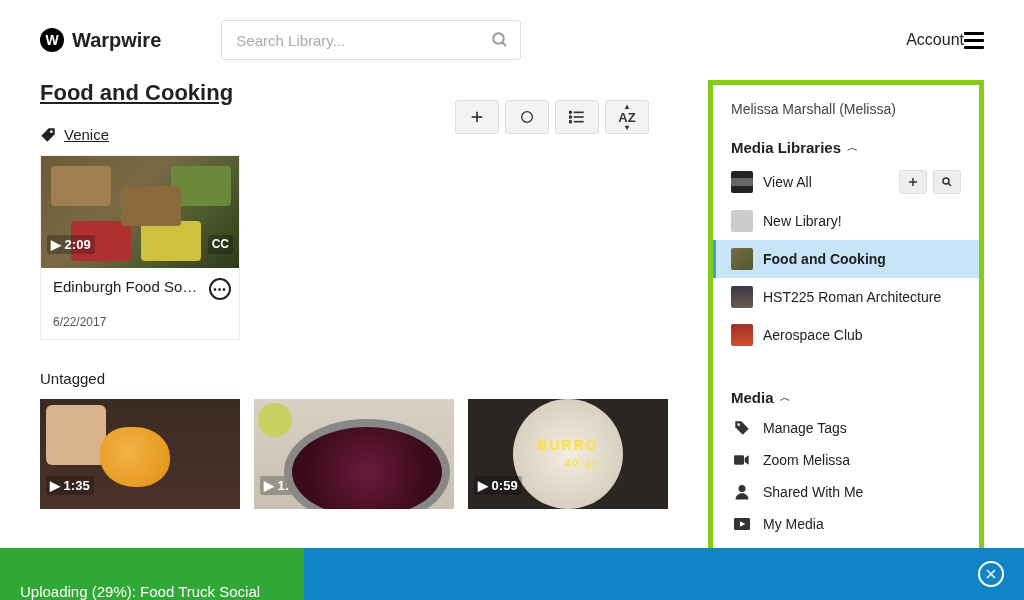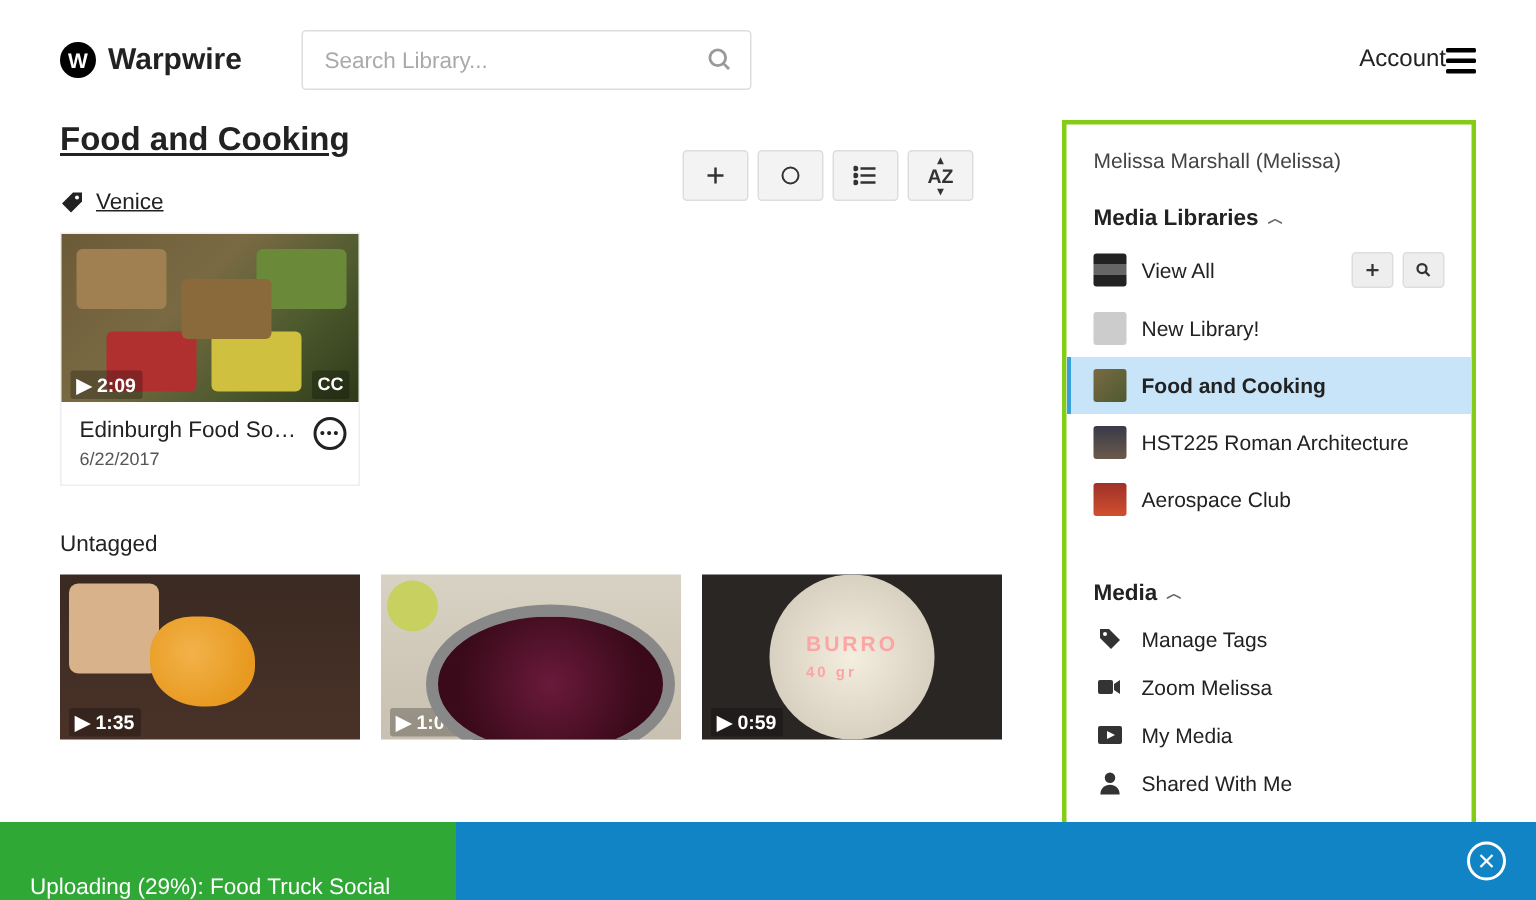--- a/index.html
+++ b/index.html
@@ -1,47 +1,47 @@
 <!DOCTYPE html>
 <html><head>
 <meta charset="utf-8">
 <style>
 * { box-sizing: border-box; margin: 0; padding: 0; }
 body { font-family: -apple-system, BlinkMacSystemFont, "Segoe UI", Helvetica, Arial, sans-serif; background: #fff; color: #222; width: 1024px; height: 600px; overflow: hidden; position: relative; }
 .header { display: flex; align-items: center; padding: 20px 40px 10px 40px; }
 .logo { display: flex; align-items: center; gap: 8px; font-size: 20px; font-weight: 600; }
 .logo-badge { width: 24px; height: 24px; border-radius: 50%; background: #000; display: flex; align-items: center; justify-content: center; color: #fff; font-size: 14px; font-weight: 700; }
-.search-wrap { margin-left: 40px; flex: 0 0 300px; position: relative; }
+.search-wrap { margin-left: 60px; flex: 0 0 300px; position: relative; }
 .search-input { width: 100%; height: 40px; border: 1px solid #ddd; border-radius: 3px; padding: 0 40px 0 14px; font-size: 15px; color: #888; }
 .search-input::placeholder { color: #aaa; }
 .search-icon { position: absolute; right: 12px; top: 50%; transform: translateY(-50%); color: #999; }
 .header-right { margin-left: auto; display: flex; align-items: center; font-size: 16px; }
 .menu-icon { display: flex; flex-direction: column; gap: 4px; cursor: pointer; }
 .menu-icon span { width: 20px; height: 3px; background: #000; border-radius: 1px; }
 .content { display: flex; padding: 10px 40px 0 40px; gap: 30px; }
 .main { flex: 1; }
 .page-title { font-size: 22px; font-weight: 700; text-decoration: underline; margin-bottom: 4px; }
 .toolbar { position: absolute; top: 100px; left: 455px; display: flex; gap: 6px; }
 .tool-btn { width: 44px; height: 34px; border: 1px solid #ddd; background: #f3f3f3; border-radius: 3px; display: flex; align-items: center; justify-content: center; cursor: pointer; font-size: 17px; color: #333; }
 .tag-row { display: flex; align-items: center; gap: 8px; margin: 20px 0 12px 0; }
 .tag-icon { transform: rotate(90deg); font-size: 14px; }
 .tag-link { text-decoration: underline; font-size: 15px; }
 .card { width: 200px; border: 1px solid #eee; background: #fff; }
 .thumb { width: 100%; height: 112px; position: relative; background: #8a7a5a; overflow: hidden; }
-.thumb-overlay { position: absolute; bottom: 2px; left: 6px; right: 6px; display: flex; justify-content: space-between; color: #fff; font-size: 13px; font-weight: 600; }
+.thumb-overlay { position: absolute; bottom: 14px; left: 6px; right: 6px; display: flex; justify-content: space-between; color: #fff; font-size: 13px; font-weight: 600; }
 .duration { background: rgba(0,0,0,0.25); padding: 2px 4px; border-radius: 2px; }
 .cc-badge { background: rgba(0,0,0,0.25); padding: 2px 4px; border-radius: 2px; font-size: 12px; }
 .card-body { padding: 10px 10px 10px 12px; position: relative; }
 .card-title { font-size: 15px; white-space: nowrap; overflow: hidden; text-overflow: ellipsis; max-width: 150px; }
-.card-date { font-size: 12px; color: #555; margin-top: 4px; }
+.card-date { font-size: 12px; color: #555; margin-top: 20px; }
 .more-btn { position: absolute; right: 8px; top: 10px; width: 22px; height: 22px; border: 2px solid #222; border-radius: 50%; display: flex; align-items: center; justify-content: center; cursor: pointer; font-size: 10px; letter-spacing: 1px; }
 .section-label { font-size: 15px; margin: 30px 0 12px 0; }
 .grid { display: flex; gap: 14px; }
 .grid .thumb { width: 200px; height: 110px; }
-.sidebar { width: 276px; border: 3px solid #84cc16; background: #fff; font-size: 14px; padding-bottom: 10px; }
+.sidebar { width: 276px; border: 5px solid #84cc16; background: #fff; font-size: 14px; padding-bottom: 10px; }
 .sb-user { padding: 16px 18px; color: #444; }
 .sb-heading { padding: 6px 18px; font-weight: 700; font-size: 15px; display: flex; align-items: center; gap: 6px; }
 .sb-row { display: flex; align-items: center; gap: 10px; padding: 8px 18px; }
 .sb-row.sel { background: #c7e4f8; font-weight: 700; border-left: 0; box-shadow: inset 3px 0 0 #3b9fd8; }
 .sb-thumb { width: 22px; height: 22px; background: #ccc; border-radius: 2px; flex-shrink: 0; }
 .sb-actions { margin-left: auto; display: flex; gap: 6px; }
 .sb-small-btn { width: 28px; height: 24px; background: #eee; border: 1px solid #ddd; border-radius: 3px; display: flex; align-items: center; justify-content: center; font-size: 13px; cursor: pointer; }
 .sb-icon { width: 22px; display: flex; justify-content: center; font-size: 15px; color: #333; }
 .chev { font-size: 11px; color: #666; }
 .upload-bar { position: absolute; bottom: 0; left: 0; right: 0; height: 52px; display: flex; align-items: center; }
@@ -53,21 +53,21 @@
 .thumb.market { background: linear-gradient(135deg,#6b5a36 0%,#7a6a44 40%,#4d5a2e 70%,#2e3a18 100%); }
 .thumb.market::before { content:""; position:absolute; top:10px; left:10px; width:60px; height:40px; background:#a08050; border-radius:4px; box-shadow: 70px 20px 0 #8a6a3a, 120px 0px 0 #6a8a3a, 20px 55px 0 #b03030, 90px 55px 0 #d0c040; }
 .thumb.peel { background: linear-gradient(180deg,#3a2a22 0%, #4a3228 100%); }
 .thumb.peel::after { content:""; position:absolute; left:60px; top:28px; width:70px; height:60px; background: radial-gradient(circle at 40% 40%, #f2b24a 0%, #e89a20 70%); border-radius: 40% 50% 45% 50%; }
 .thumb.peel::before { content:""; position:absolute; left:6px; top:6px; width:60px; height:60px; background:#d8b28a; border-radius:6px; }
 .thumb.cake { background: linear-gradient(180deg,#d8d2c4 0%, #c8c0b0 100%); }
 .thumb.cake::after { content:""; position:absolute; left:30px; top:20px; width:150px; height:90px; background: radial-gradient(circle at 50% 50%, #6a1a3a 0%, #3a0a1a 70%); border-radius:50%; border:8px solid #888; }
 .thumb.cake::before { content:""; position:absolute; left:4px; top:4px; width:34px; height:34px; background:#c8d060; border-radius:50%; }
 .thumb.burro { background:#2a2624; display:flex; align-items:center; justify-content:center; }
 .thumb.burro::before { content:""; position:absolute; width:110px; height:110px; border-radius:50%; background: radial-gradient(circle,#f4eee0 0%, #d8d0c0 70%); left:45px; top:0; }
-.burro-text { position:absolute; color:#fca5a5; font-size:14px; font-weight:600; letter-spacing:2px; text-align:left; line-height:1.2; }
+.burro-text { position:absolute; color:#fde047; font-size:14px; font-weight:600; letter-spacing:2px; text-align:right; line-height:1.2; }
 .sb-thumb.stack { background: linear-gradient(#222 0 33%, #666 33% 66%, #222 66% 100%); }
 .sb-thumb.market { background: linear-gradient(135deg,#7a6a44,#4d5a2e); }
 .sb-thumb.arch { background: linear-gradient(#3a3a4a,#6a5a4a); }
 .sb-thumb.aero { background: linear-gradient(#a03028,#d05030); }
 svg { display:block; }
 </style>
 </head>
 <body>
 
 <div class="header">
@@ -235,35 +235,35 @@
       <div class="sb-icon">
           <svg width="16" height="12" viewBox="0 0 24 18" fill="#333">
             <rect x="0" y="2" width="15" height="14" rx="2"></rect>
             <path d="M16 6l6-4v14l-6-4z"></path>
           </svg>
         </div>
       <span>Zoom Melissa</span>
     </div>
     <div class="sb-row">
       <div class="sb-icon">
+          <svg width="14" height="16" viewBox="0 0 24 26" fill="#333">
+            <circle cx="12" cy="7" r="6"></circle>
+            <path d="M1 26c0-7 5-11 11-11s11 4 11 11H1z"></path>
+          </svg>
+        </div>
+      <span>Shared With Me</span>
+    </div>
+    <div class="sb-row">
+      <div class="sb-icon">
           <svg width="16" height="12" viewBox="0 0 24 18" fill="#333">
             <rect x="0" y="0" width="24" height="18" rx="2"></rect>
             <path d="M9 5l8 4-8 4z" fill="#fff"></path>
           </svg>
         </div>
       <span>My Media</span>
-    </div>
-    <div class="sb-row">
-      <div class="sb-icon">
-          <svg width="14" height="16" viewBox="0 0 24 26" fill="#333">
-            <circle cx="12" cy="7" r="6"></circle>
-            <path d="M1 26c0-7 5-11 11-11s11 4 11 11H1z"></path>
-          </svg>
-        </div>
-      <span>Shared With Me</span>
     </div>
   </div>
 </div>
 
 <div class="upload-bar">
   <div class="upload-progress" id="upl-prog" style="width: 304px; align-items: flex-end;">
     <span>Uploading (29%): Food Truck Social</span>
   </div>
   <div class="upload-rest">
     <div class="upload-close">

